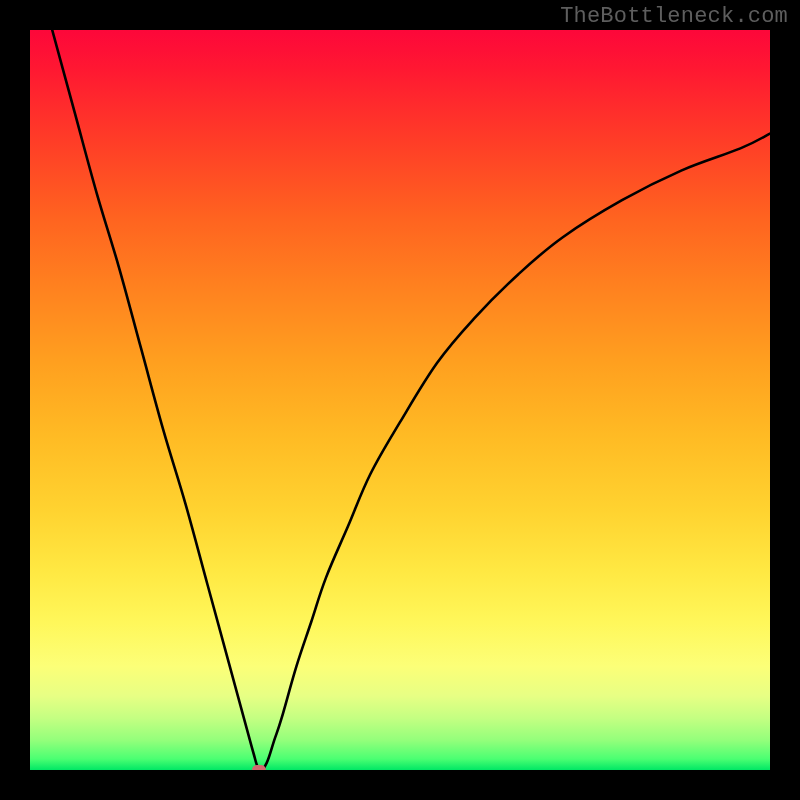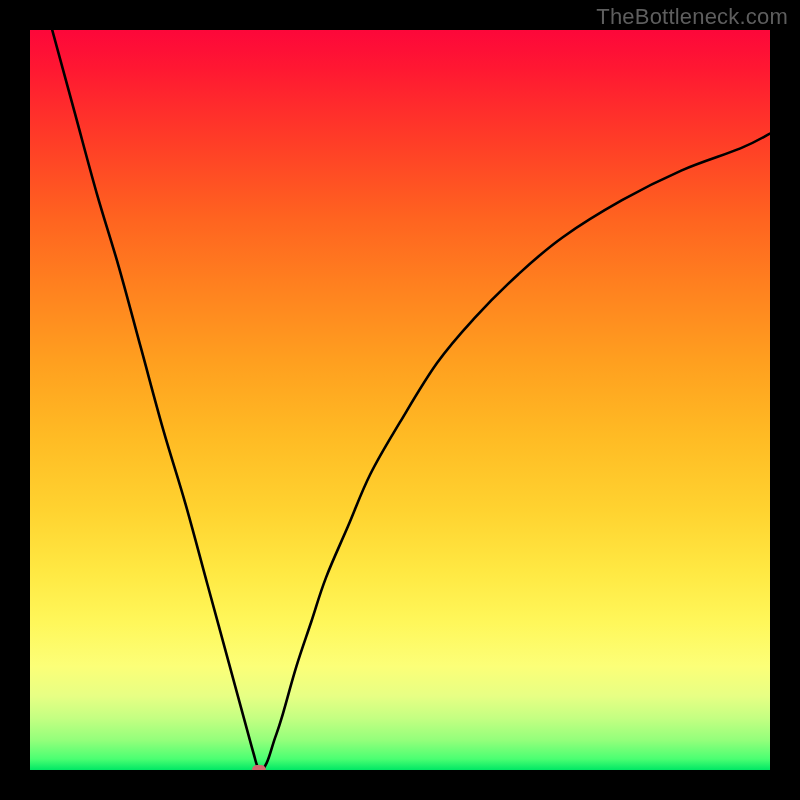--- a/index.html
+++ b/index.html
@@ -62,20 +62,21 @@
     transform: translate(-50%, -50%);
   }
   .watermark {
     position: absolute;
     top: 4px;
     right: 12px;
     color: #5e5e5e;
     font-size: 22px;
     font-weight: 500;
     letter-spacing: 0.2px;
+    font-family: Liberation Mono, monospace;
   }
 </style>
 </head>
 <body>
 
 <div class="frame">
 
   <div class="plot-area">
     <div class="gradient-bg"></div>
 

